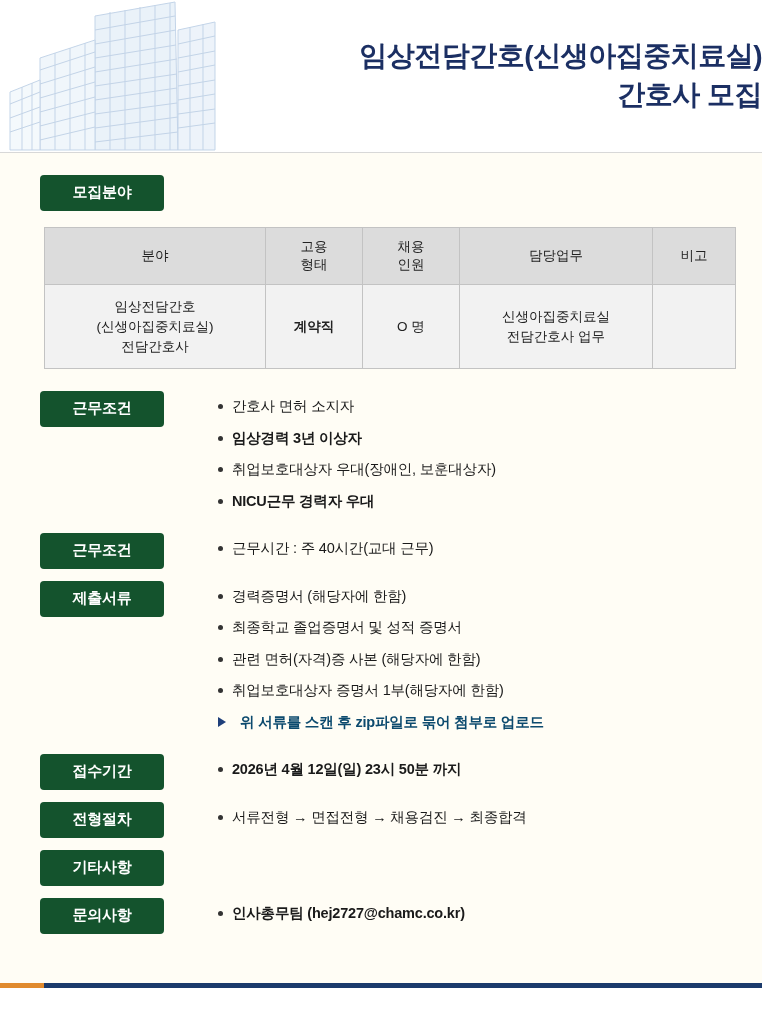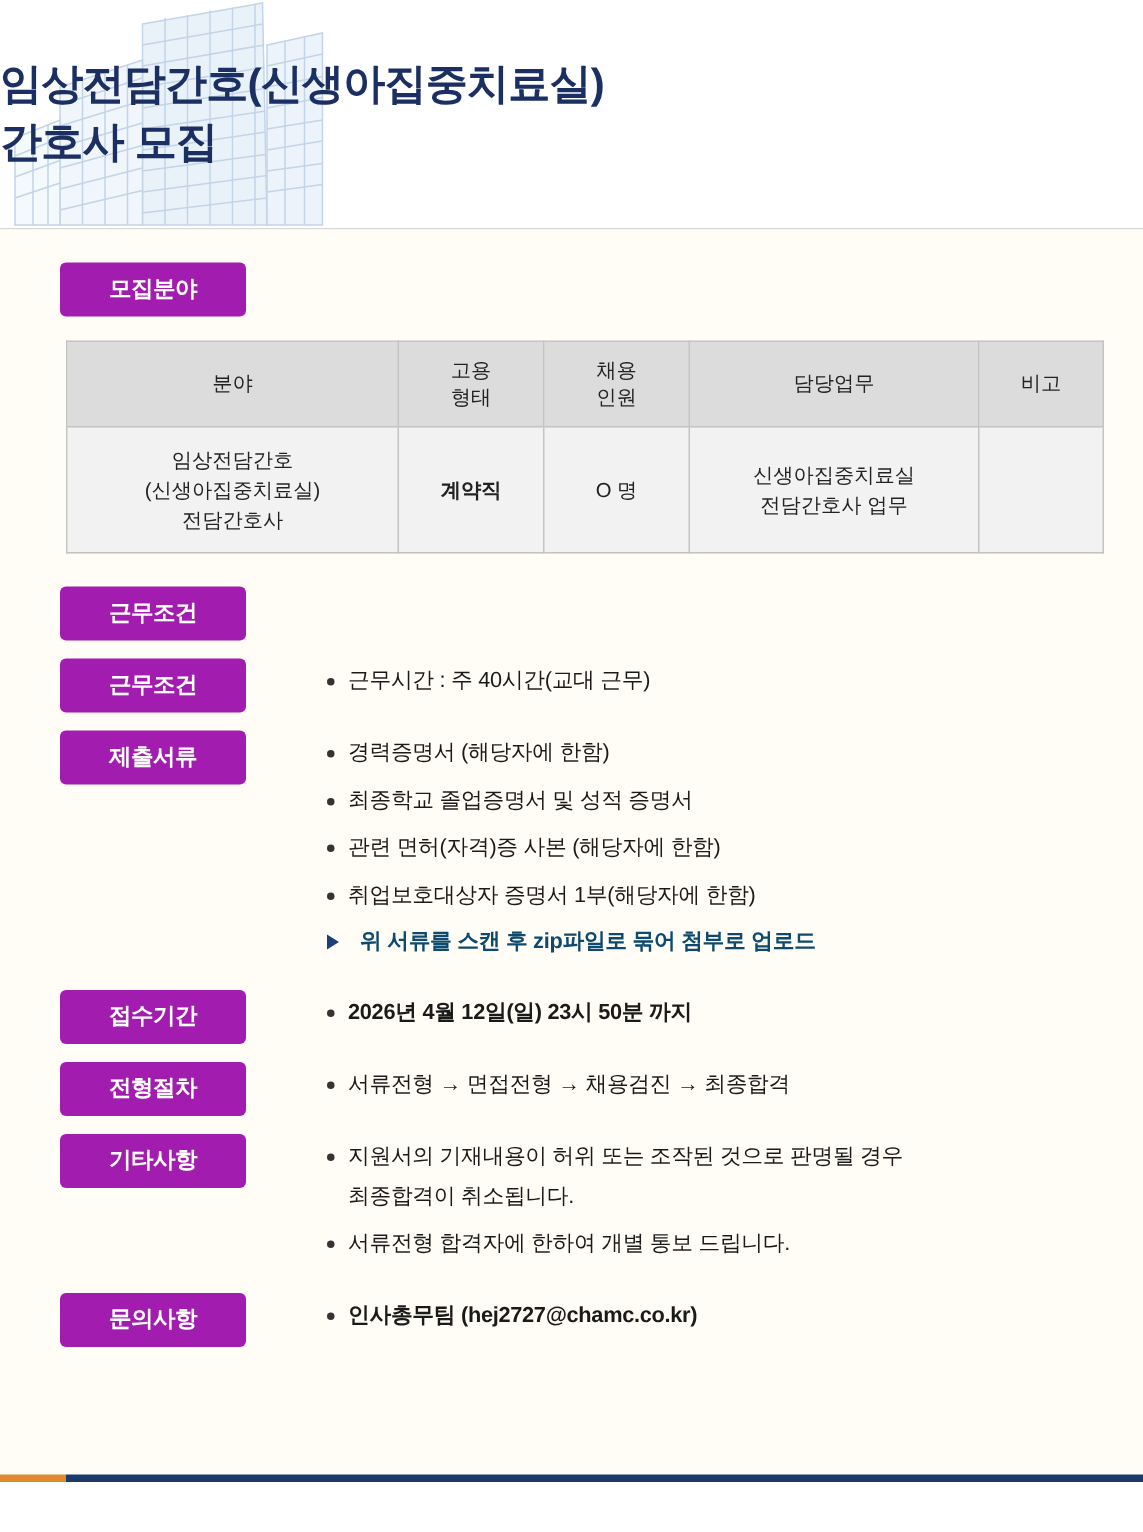--- a/index.html
+++ b/index.html
@@ -34,21 +34,21 @@
     opacity: 0.85;
   }
   .header-title {
     position: absolute;
     left: 0;
     top: 0;
     width: 762px;
     height: 152px;
     display: flex;
     flex-direction: column;
-    align-items: flex-start;
+    align-items: flex-end;
     justify-content: center;
     text-align: center;
     line-height: 1.32;
     font-size: 28px;
     font-weight: bold;
     color: #1b2f63;
     letter-spacing: -0.5px;
   }
   .header-title .line2 { margin-top: 2px; }
 
@@ -65,21 +65,21 @@
   .section {
     display: flex;
     align-items: flex-start;
     margin: 0;
   }
 
   .tag {
     flex: 0 0 auto;
     width: 124px;
     margin-left: 40px;
-    background: #a21caf;
+    background: #14532d;
     color: #ffffff;
     font-size: 15px;
     font-weight: bold;
     text-align: center;
     padding: 8px 0 9px 0;
     border-radius: 4px;
     letter-spacing: -0.3px;
   }
 
   
@@ -286,20 +286,28 @@
           <td></td>
         </tr>
       </tbody>
     </table>
   </div>
 
   <div class="gap-lg"></div>
 
   <div class="section">
     <div class="tag">근무조건</div>
+    <div class="bullets">
+      <ul>
+        <li>간호사 면허 소지자</li>
+        <li class="bold">임상경력 3년 이상자</li>
+        <li>취업보호대상자 우대(장애인, 보훈대상자)</li>
+        <li class="bold">NICU근무 경력자 우대</li>
+      </ul>
+    </div>
   </div>
 
   <div class="gap-sm"></div>
 
   <div class="section">
     <div class="tag">근무조건</div>
     <div class="bullets">
       <ul>
         <li>근무시간 : 주 40시간(교대 근무)</li>
       </ul>
@@ -340,27 +348,20 @@
       <ul>
         <li>서류전형 → 면접전형 → 채용검진 → 최종합격</li>
       </ul>
     </div>
   </div>
 
   <div class="gap-sm"></div>
 
   <div class="section">
     <div class="tag">기타사항</div>
-    <div class="bullets">
-      <ul>
-        <li>지원서의 기재내용이 허위 또는 조작된 것으로 판명될 경우</li>
-        <li class="sub-line">최종합격이 취소됩니다.</li>
-        <li>서류전형 합격자에 한하여 개별 통보 드립니다.</li>
-      </ul>
-    </div>
   </div>
 
   <div class="gap-sm"></div>
 
   <div class="section">
     <div class="tag">문의사항</div>
     <div class="bullets">
       <ul>
         <li class="bold">인사총무팀 (hej2727@chamc.co.kr)</li>
       </ul>

